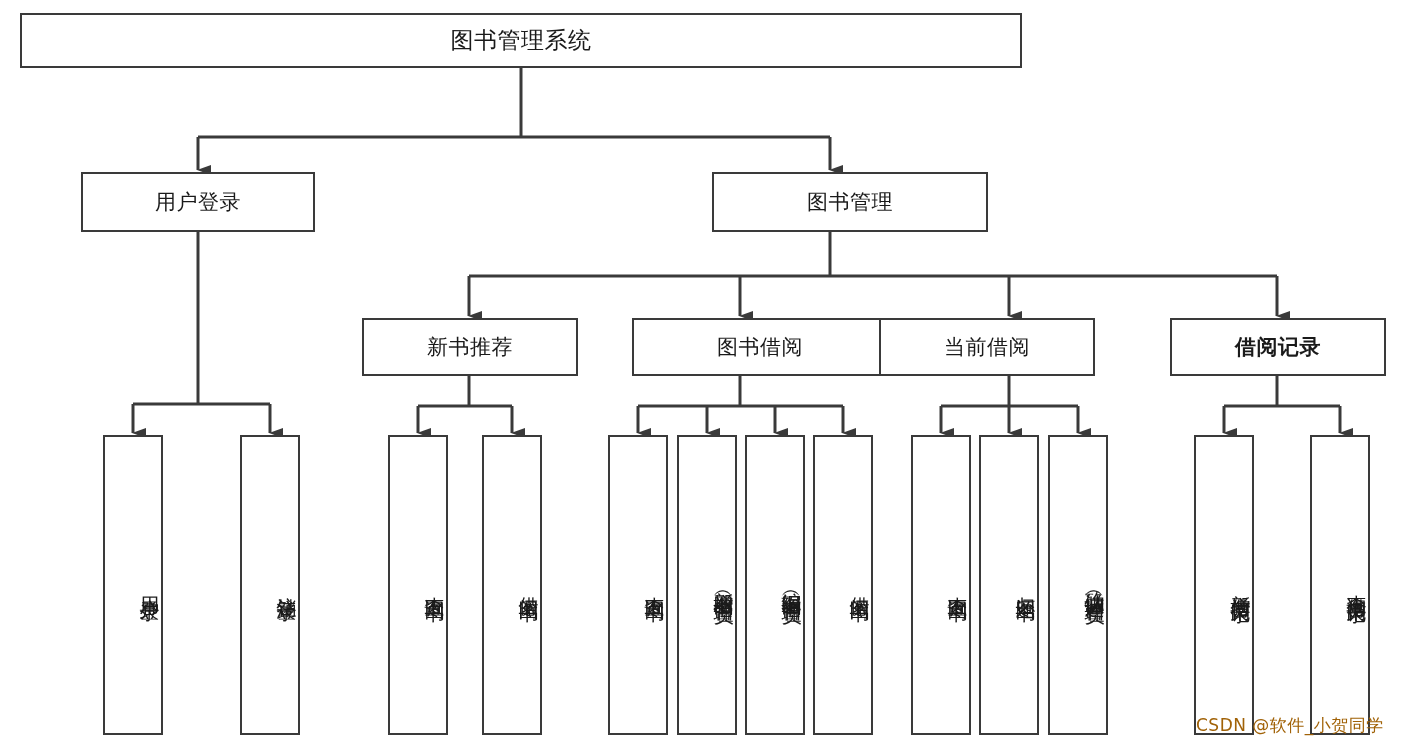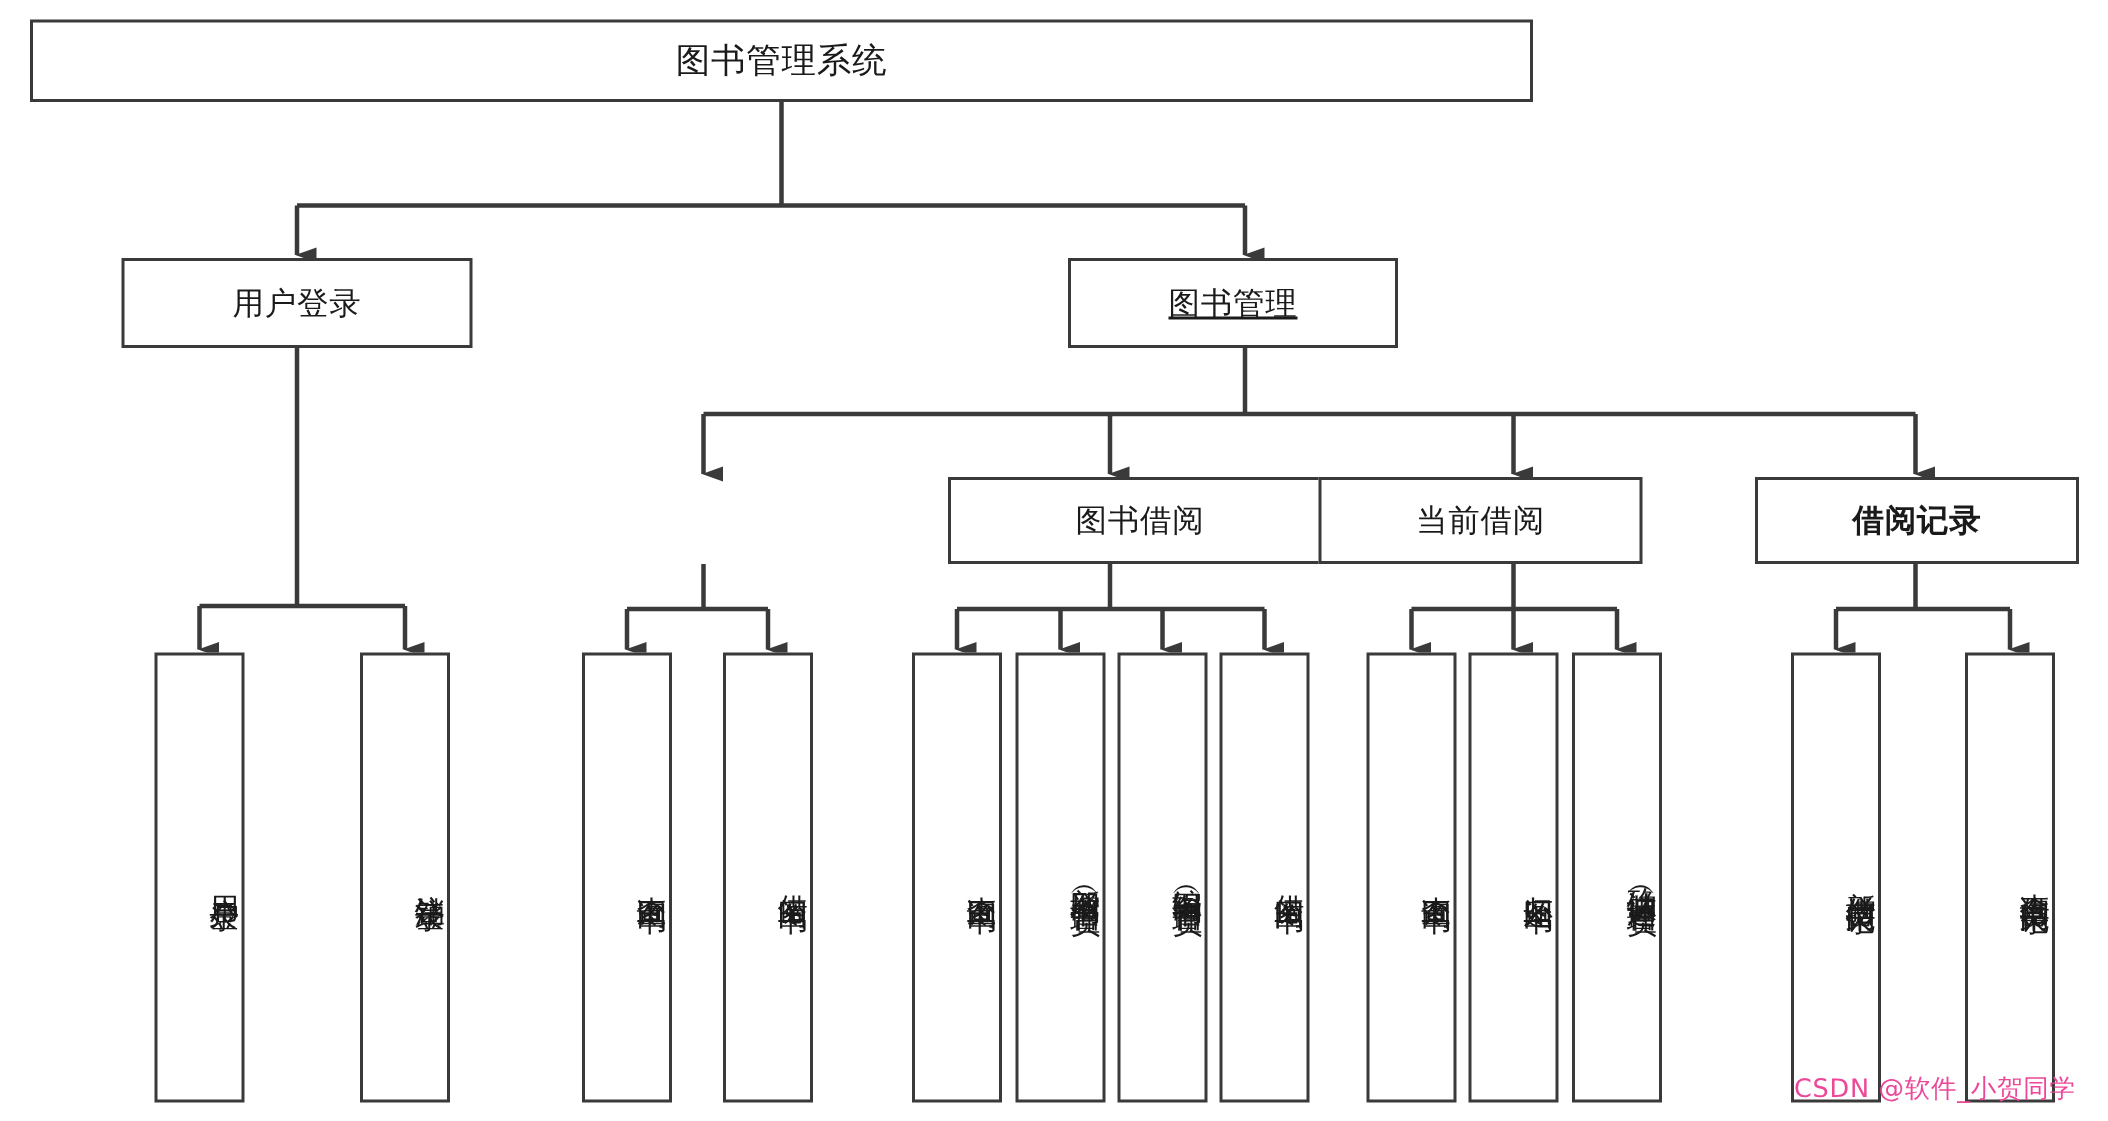--- a/index.html
+++ b/index.html
@@ -50,21 +50,21 @@
   }
   .node.leaf .nodelabel {
     writing-mode: vertical-rl;
     text-orientation: upright;
     white-space: normal;
     max-height: 100%;
   }
   .watermark {
     position: absolute;
     font-size: 17px;
-    color: #ec4899;
+    color: #a16207;
     white-space: nowrap;
     letter-spacing: 0.5px;
   }
 </style>
 </head>
 <body>
 
 <div id="canvas">
 
   <svg id="edges" viewBox="0 0 1405 747" xmlns="http://www.w3.org/2000/svg">
@@ -120,24 +120,27 @@
     </g>
   </svg>
 
   <div class="node level0" style="left:20px; top:13px; width:1002px; height:55px;">
     <span class="nodelabel">图书管理系统</span>
   </div>
 
   <div class="node level1" style="left:81px; top:172px; width:234px; height:60px;">
     <span class="nodelabel">用户登录</span>
   </div>
-  <div class="node level1" style="left:712px; top:172px; width:220px; height:60px;text-decoration:underline;">
+  <div class="node level1" style="left:712px; top:172px; width:276px; height:60px;">
     <span class="nodelabel">图书管理</span>
   </div>
 
+  <div class="node level2" style="left:362px; top:318px; width:216px; height:58px;">
+    <span class="nodelabel">新书推荐</span>
+  </div>
   <div class="node level2" style="left:632px; top:318px; width:256px; height:58px;">
     <span class="nodelabel">图书借阅</span>
   </div>
   <div class="node level2" style="left:879px; top:318px; width:216px; height:58px;">
     <span class="nodelabel">当前借阅</span>
   </div>
   <div class="node level2" style="left:1170px; top:318px; width:216px; height:58px;font-weight:bold;">
     <span class="nodelabel">借阅记录</span>
   </div>
 

